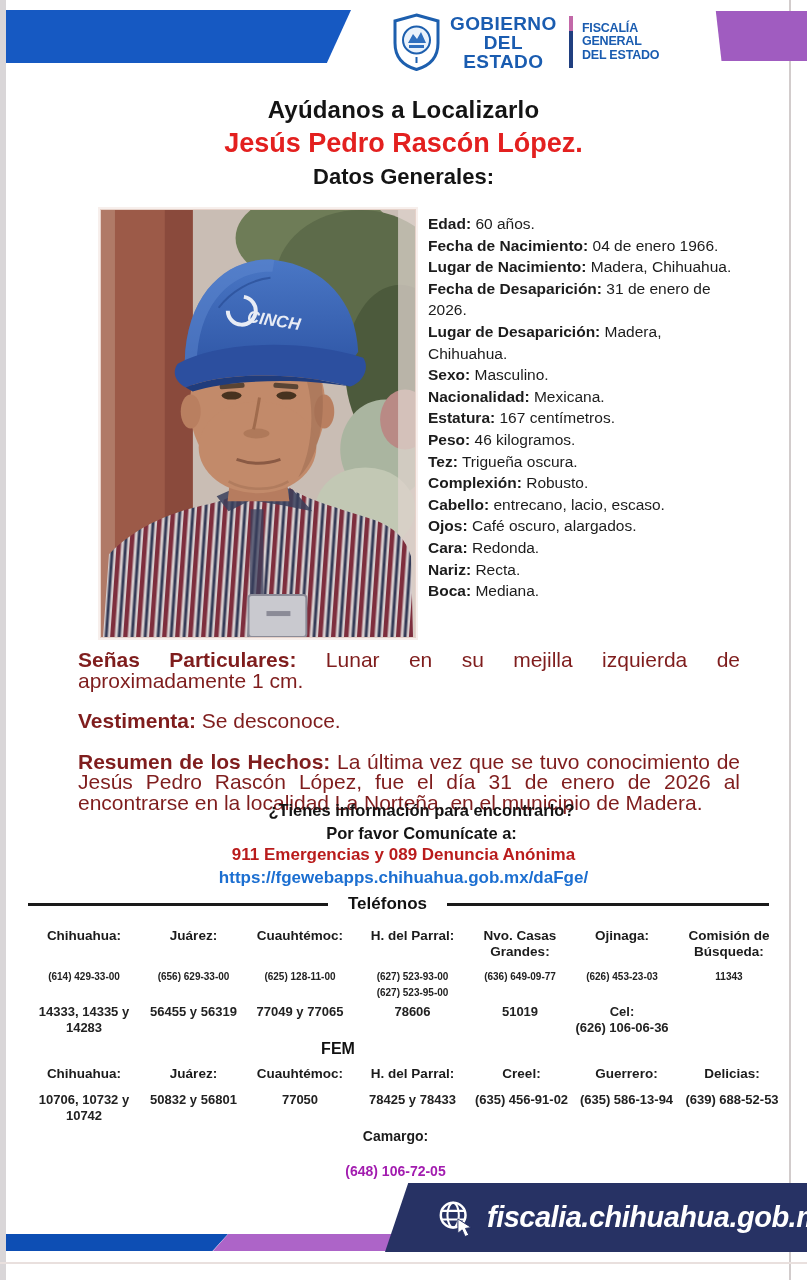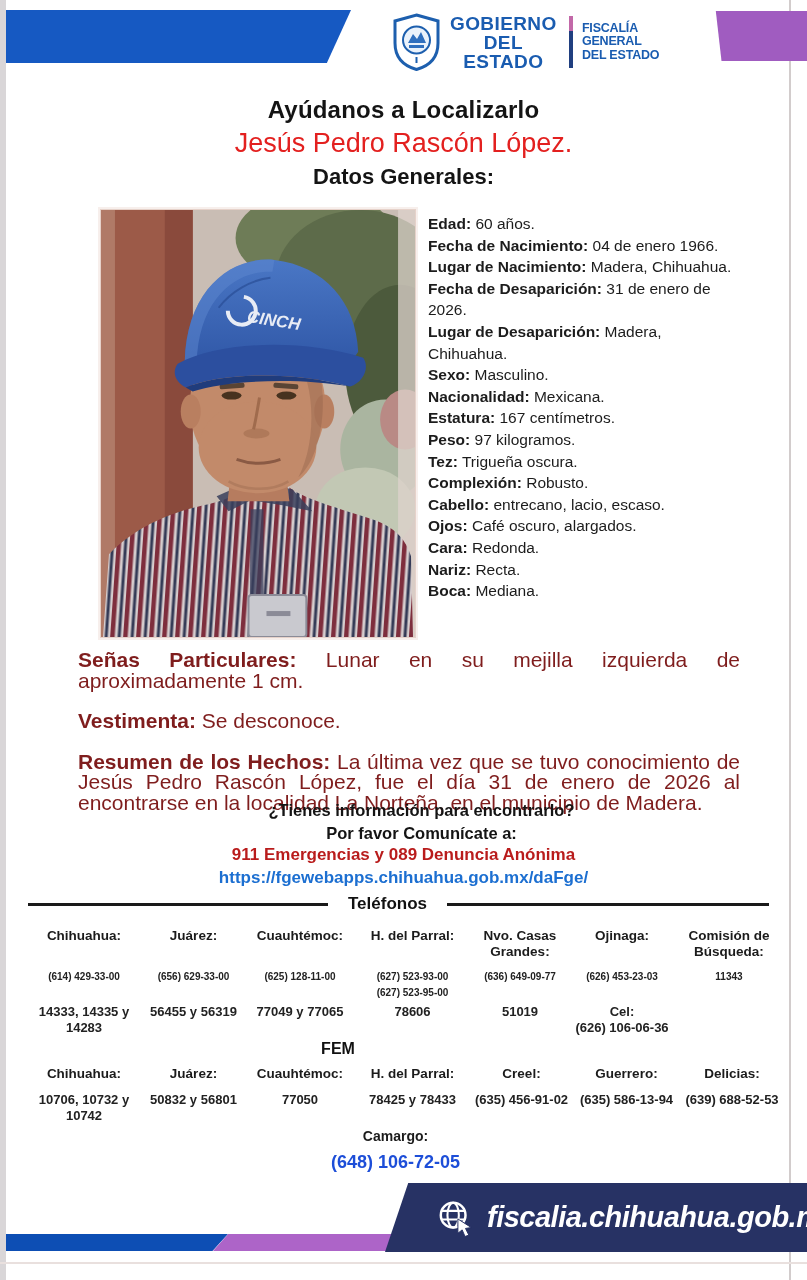--- a/index.html
+++ b/index.html
@@ -17,21 +17,21 @@
   .logo-cluster { position:absolute; left:393px; top:11px; width:290px; height:62px; display:flex; align-items:center; }
   .shield { width:47px; height:58px; flex:0 0 auto; }
   .gob-text { margin-left:10px; color:#1a5cb0; font-weight:bold; font-size:19px; line-height:19px; letter-spacing:.4px; text-align:center; }
   .logo-divider { width:5px; height:52px; margin-left:12px;
       background:linear-gradient(180deg,#c268a8 0%,#c268a8 28%,#203f80 28%,#203f80 100%); }
   .fge-text { margin-left:9px; color:#1a5cb0; font-weight:bold; font-size:12.5px; line-height:13.5px; letter-spacing:-.2px; }
 
   
   .title-block { position:absolute; left:0; top:96px; width:807px; text-align:center; }
   .t-main { font-size:24px; font-weight:bold; color:#141414; letter-spacing:.2px; }
-  .t-name { font-size:27px; font-weight:normal; color:#e3201f; margin-top:4px; }
+  .t-name { font-size:27px; font-weight:bold; color:#e3201f; margin-top:4px; }
   .t-section { font-size:22px; font-weight:bold; color:#141414; margin-top:5px; }
 
   
   .photo-wrap { position:absolute; left:100px; top:209px; width:316px; height:429px;
                 border:1px solid #e6d2ca; box-shadow:0 0 0 2px #f7efec; background:#c9bdb4; }
   .photo-wrap svg { display:block; width:100%; height:100%; }
 
   
   .gd-col { position:absolute; left:428px; top:213px; width:306px; font-size:15.5px; line-height:21.6px; color:#1c1c1c; }
   .gd-row .b { font-weight:bold; }
@@ -63,21 +63,21 @@
 
   .fem-title { position:absolute; left:0; top:1040px; width:676px; text-align:center; font-size:16px; font-weight:800; color:#111; }
   .fem-grid { position:absolute; left:25px; top:1066px; width:760px; display:grid;
               grid-template-columns:118px 101px 112px 113px 105px 105px 106px;
               text-align:center; color:#1b1b1b; }
   .fg-h { font-size:13.5px; font-weight:bold; min-height:24px; line-height:16px; }
   .fg-v { font-size:13px; font-weight:bold; line-height:16px; color:#222; padding-top:2px; }
 
   .camargo { position:absolute; left:0; top:1128px; width:791px; text-align:center; }
   .cam-l { font-size:14px; font-weight:bold; color:#1b1b1b; }
-  .cam-v { font-size:18px; font-weight:bold; color:#1d4ed8; margin-top:8px; }
+  .cam-v { font-size:14px; font-weight:bold; color:#a21caf; margin-top:19px; }
 
   
   .stripe-blue { position:absolute; left:6px; top:1234px; width:222px; height:17px; background:#0d4eb4;
                  clip-path:polygon(0 0,100% 0,93% 100%,0 100%); }
   .stripe-purple { position:absolute; left:213px; top:1234px; width:190px; height:17px; background:#ad64c8;
                  clip-path:polygon(8% 0,100% 0,100% 100%,0 100%); }
   .footer-bar { position:absolute; left:385px; top:1183px; width:422px; height:69px; background:#273264;
                 clip-path:polygon(5.5% 0,100% 0,100% 100%,0 100%);
                 display:flex; align-items:center; justify-content:flex-start; padding-left:52px; }
   .footer-url { color:#ffffff; font-size:29px; font-weight:bold; font-style:italic; letter-spacing:-.5px; margin-left:12px; text-decoration:none; }
@@ -179,21 +179,21 @@
 
   <div class="gd-col">
     <div class="gd-row"><span class="b">Edad:</span> <span>60 años.</span></div>
     <div class="gd-row"><span class="b">Fecha de Nacimiento:</span> <span>04 de enero 1966.</span></div>
     <div class="gd-row"><span class="b">Lugar de Nacimiento:</span> <span>Madera, Chihuahua.</span></div>
     <div class="gd-row"><span class="b">Fecha de Desaparición:</span> <span>31 de enero de 2026.</span></div>
     <div class="gd-row"><span class="b">Lugar de Desaparición:</span> <span>Madera, Chihuahua.</span></div>
     <div class="gd-row"><span class="b">Sexo:</span> <span>Masculino.</span></div>
     <div class="gd-row"><span class="b">Nacionalidad:</span> <span>Mexicana.</span></div>
     <div class="gd-row"><span class="b">Estatura:</span> <span>167 centímetros.</span></div>
-    <div class="gd-row"><span class="b">Peso:</span> <span>97 kilogramos.</span></div>
+    <div class="gd-row"><span class="b">Peso:</span> <span>46 kilogramos.</span></div>
     <div class="gd-row"><span class="b">Tez:</span> <span>Trigueña oscura.</span></div>
     <div class="gd-row"><span class="b">Complexión:</span> <span>Robusto.</span></div>
     <div class="gd-row"><span class="b">Cabello:</span> <span>entrecano, lacio, escaso.</span></div>
     <div class="gd-row"><span class="b">Ojos:</span> <span>Café oscuro, alargados.</span></div>
     <div class="gd-row"><span class="b">Cara:</span> <span>Redonda.</span></div>
     <div class="gd-row"><span class="b">Nariz:</span> <span>Recta.</span></div>
     <div class="gd-row"><span class="b">Boca:</span> <span>Mediana.</span></div>
   </div>
 
   <div class="details">

